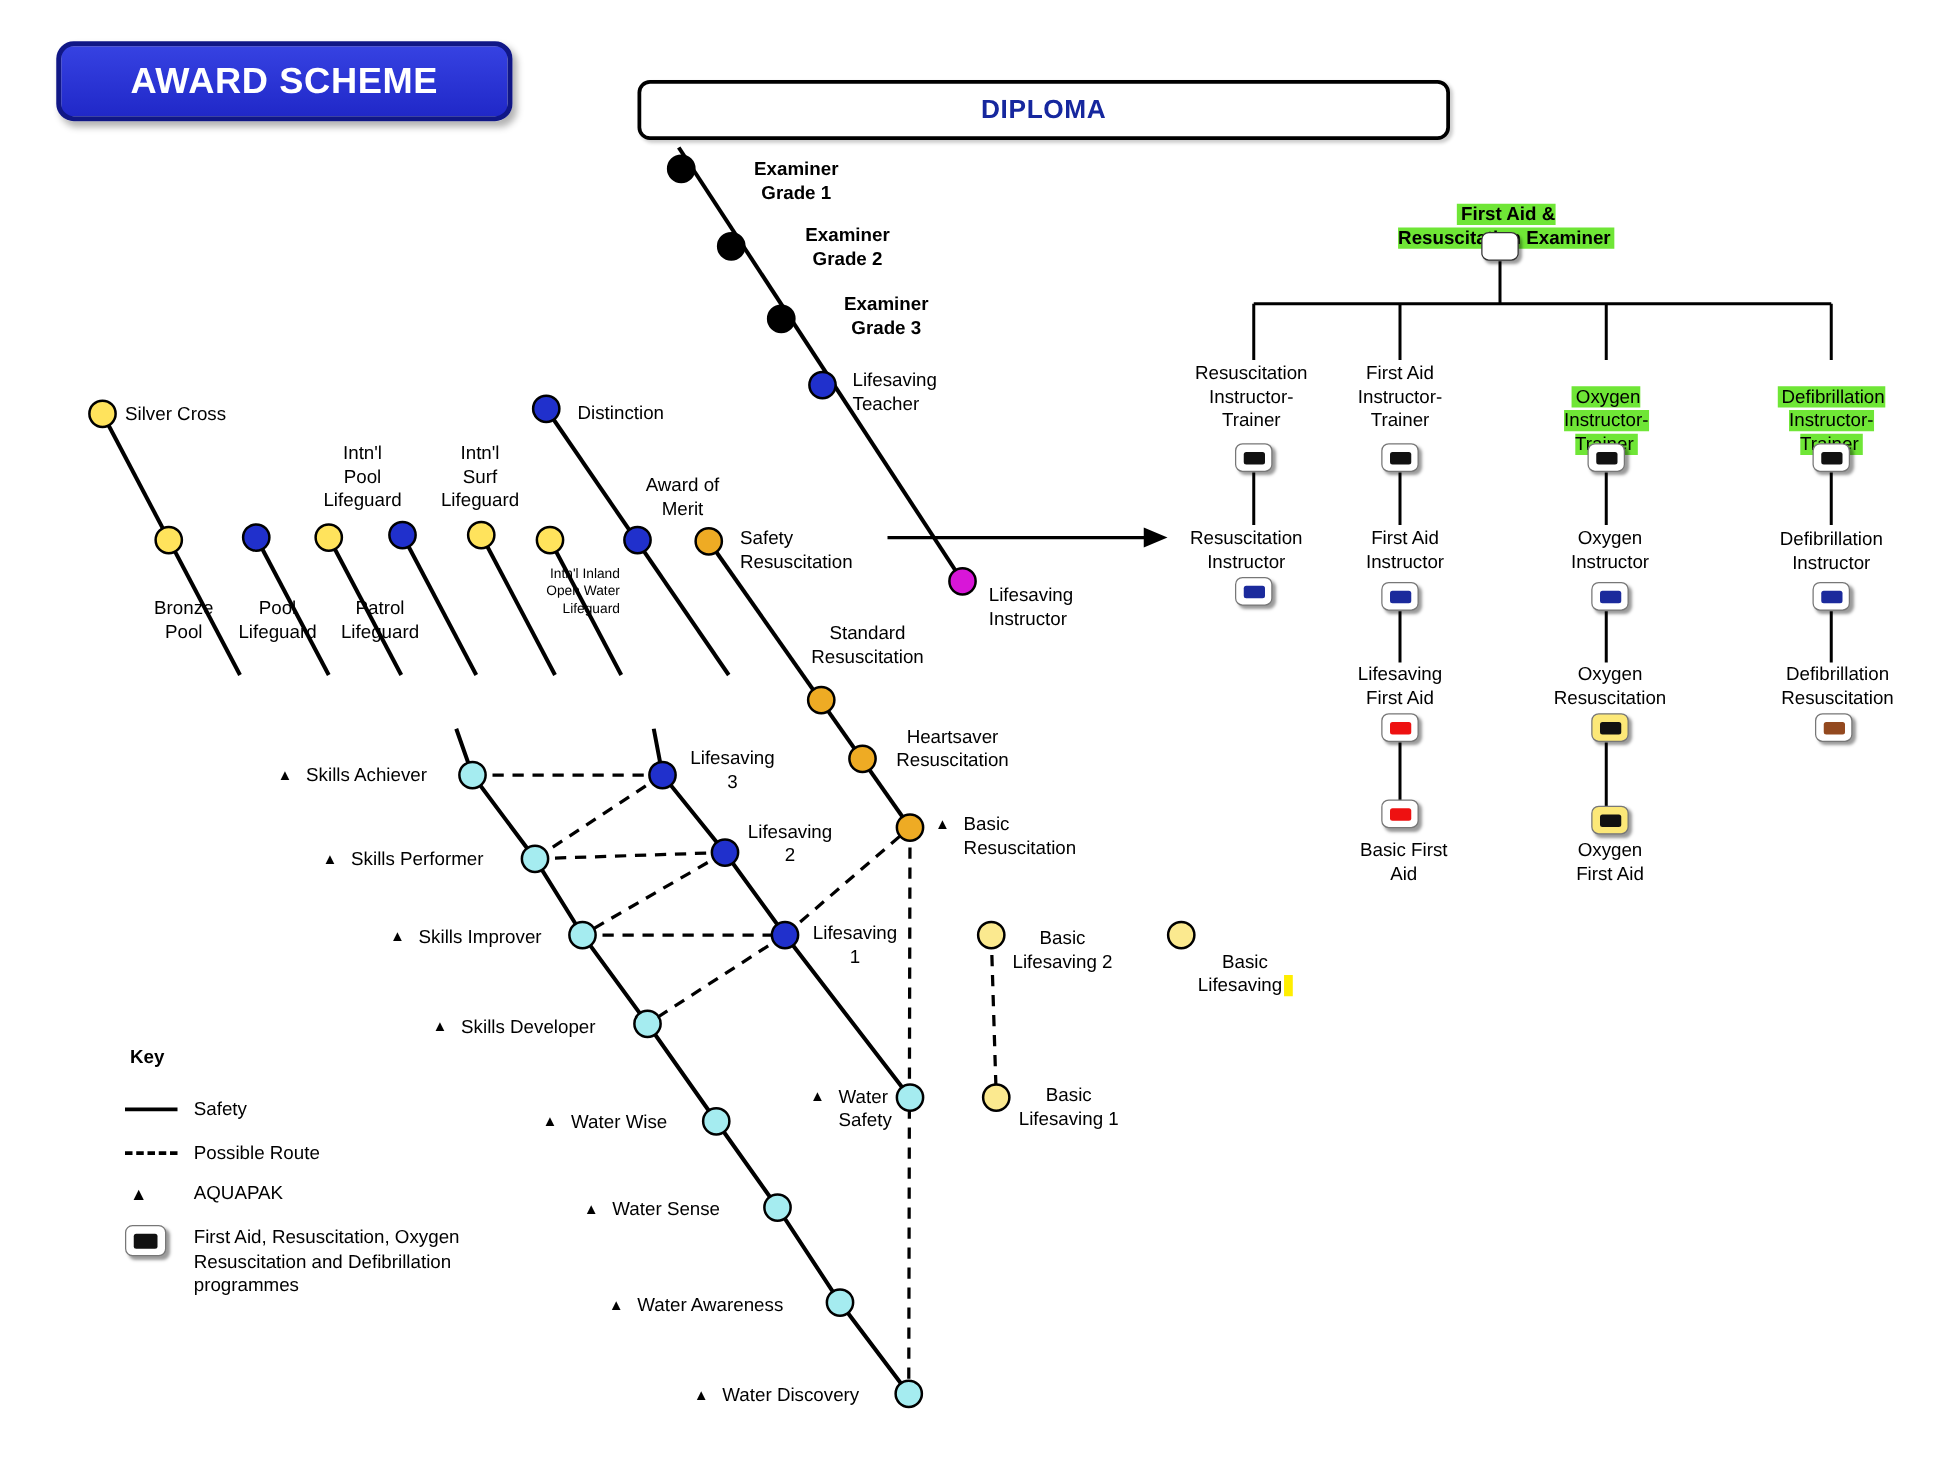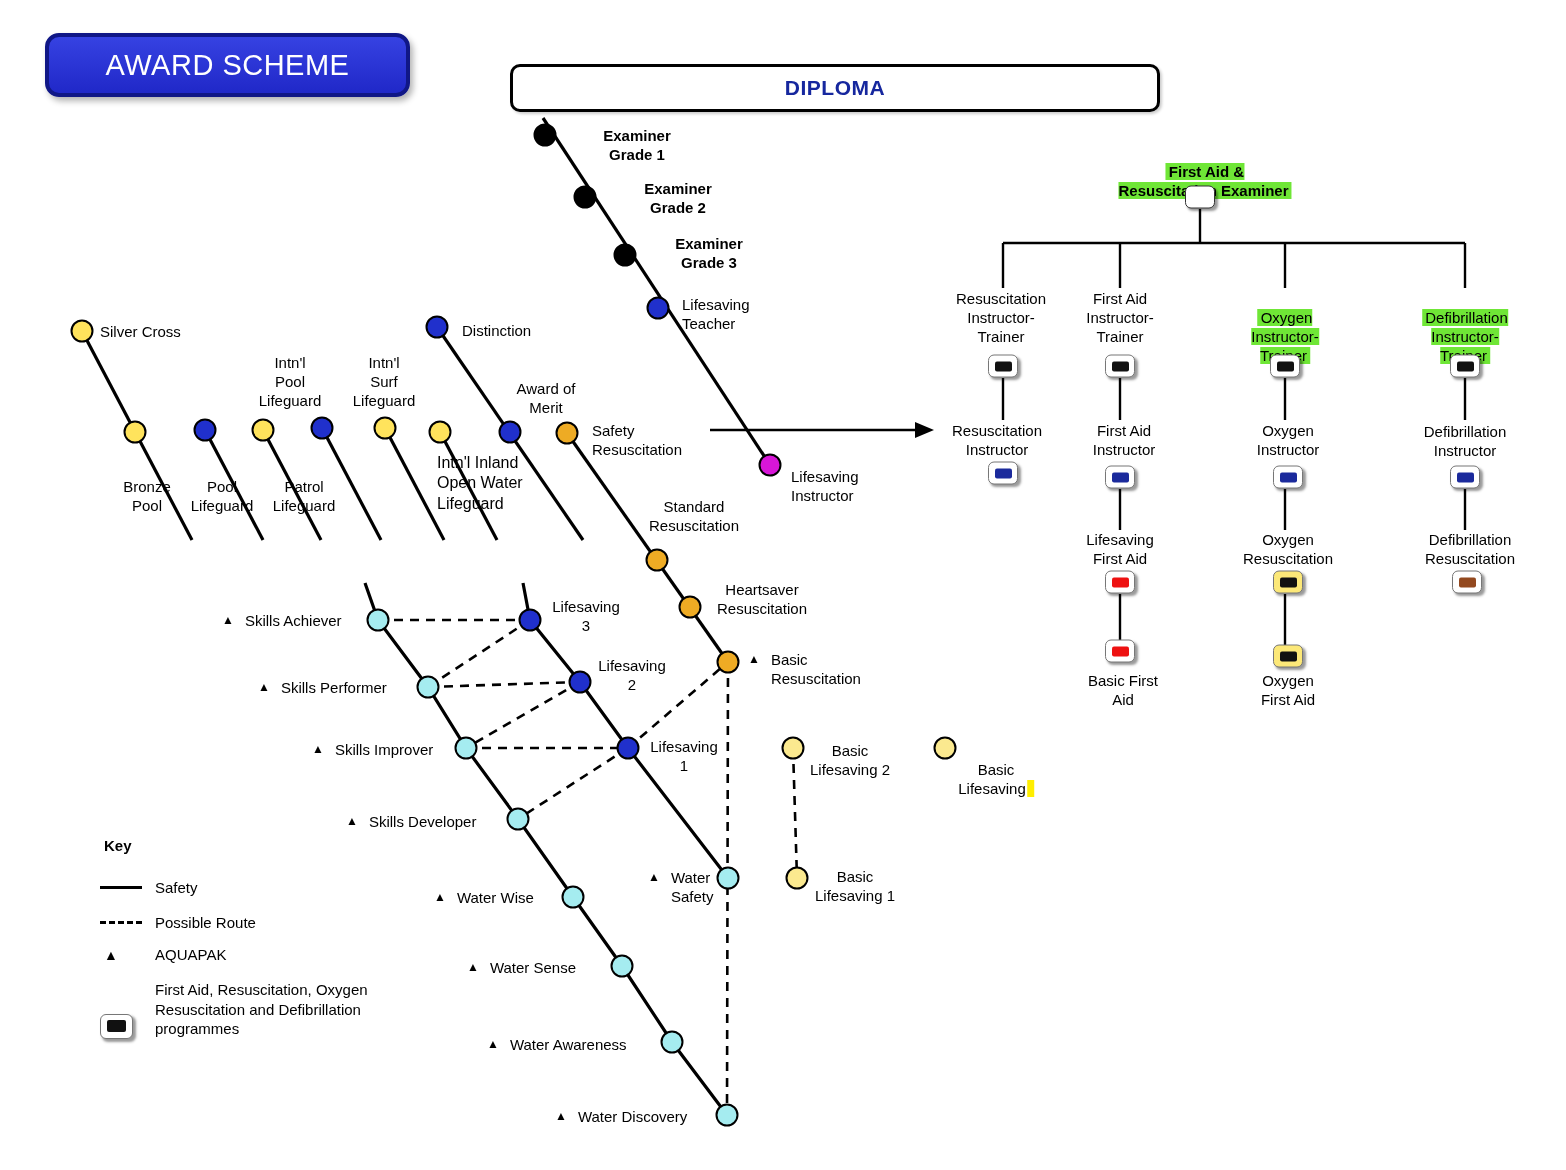--- a/index.html
+++ b/index.html
@@ -8,53 +8,53 @@
   .lines { position:absolute; left:0; top:0; }
   .solid path { stroke:#000; stroke-width:3.2; fill:none; }
   .dashed path { stroke:#000; stroke-width:2.6; fill:none; stroke-dasharray:9 7; }
   .treelines path { stroke:#000; stroke-width:2.4; fill:none; }
   .arrowgrp path { stroke:#000; stroke-width:2.6; fill:none; }
   .arrowgrp polygon { fill:#000; stroke:none; }
 
   .title-box { position:absolute; left:45px; top:33px; width:365px; height:64px;
     background:linear-gradient(180deg,#3642e2,#2028c8); border:4px solid #101786; border-radius:14px;
     box-shadow:3px 4px 6px rgba(0,0,0,.3); display:flex; align-items:center; justify-content:center;
-    color:#fff; font-size:29px; font-weight:normal; letter-spacing:.5px; }
+    color:#fff; font-size:29px; font-weight:bold; letter-spacing:.5px; }
   .diploma-box { position:absolute; left:510px; top:64px; width:650px; height:48px; background:#fff;
     border:3px solid #000; border-radius:10px; display:flex; align-items:center; justify-content:center;
     color:#16279e; font-size:21px; font-weight:bold; letter-spacing:.5px; box-shadow:2px 2px 3px rgba(0,0,0,.2); }
   .bronze-box { position:absolute; left:160px; top:540px; width:447px; height:44px; background:#fff;
     border:2.5px solid #000; border-radius:10px; display:flex; align-items:center; justify-content:center;
     color:#1b35d6; font-size:20px; font-weight:bold; box-shadow:2px 2px 3px rgba(0,0,0,.2); }
 
   .node { position:absolute; width:23px; height:23px; border:2.5px solid #000; border-radius:50%;
     transform:translate(-50%,-50%); }
   .n-black{background:#000;} .n-blue{background:#2030cc;} .n-yellow{background:#ffe35c;}
   .n-pyellow{background:#fbe98f;} .n-lblue{background:#a5ecf0;} .n-amber{background:#eeab24;}
   .n-magenta{background:#d816d8;}
 
   .lbl { position:absolute; font-size:15px; line-height:1.27; white-space:pre-line; }
   .lbl.c { transform:translateX(-50%); text-align:center; }
   .lbl.b { font-weight:bold; }
-  .lbl.sm { font-size:16px; }
+  .lbl.sm { font-size:11px;text-align:right; }
   .row { position:absolute; display:flex; align-items:flex-start; font-size:15px; line-height:1.27; white-space:pre-line; }
   .tri { font-size:12px; line-height:19px; margin-right:11px; }
   .hl { background:#6fe636; padding:0 3px; }
   .mark { display:inline-block; width:7px; height:17px; background:#ffee00; vertical-align:text-bottom; margin-left:1px; }
 
   .prog-icon { position:absolute; width:30px; height:23px; transform:translate(-50%,-50%); background:#fff;
     border:1.6px solid #777; border-radius:6px; box-shadow:2.5px 2.5px 2.5px rgba(0,0,0,.4);
     display:flex; align-items:center; justify-content:center; }
   .prog-icon .fill { width:17px; height:10px; border-radius:2px; }
   .i-black .fill{background:#111;} .i-navy .fill{background:#1b2a9c;} .i-red .fill{background:#ee1111;}
   .i-brown .fill{background:#93491f;} .i-white{border-color:#333;} .i-white .fill{background:#fff;}
   .bg-yellow { background:#fce878; }
 
   .key-row { position:absolute; display:flex; align-items:center; gap:13px; font-size:15px; line-height:1.3; }
-  .key-row.top { align-items:flex-end; }
+  .key-row.top { align-items:flex-start; }
   .cell { width:42px; display:flex; align-items:center; justify-content:flex-start; flex:0 0 auto; }
   .sample { width:42px; border-top:3.5px solid #000; }
   .sample.dash { border-top-style:dashed; }
   .key-tri { font-size:14px; margin-left:4px; }
   .key-icon { position:static; transform:none; width:33px; height:25px; }
   .key-icon .fill { width:19px; height:12px; }
 </style>
 </head>
 <body>
 

